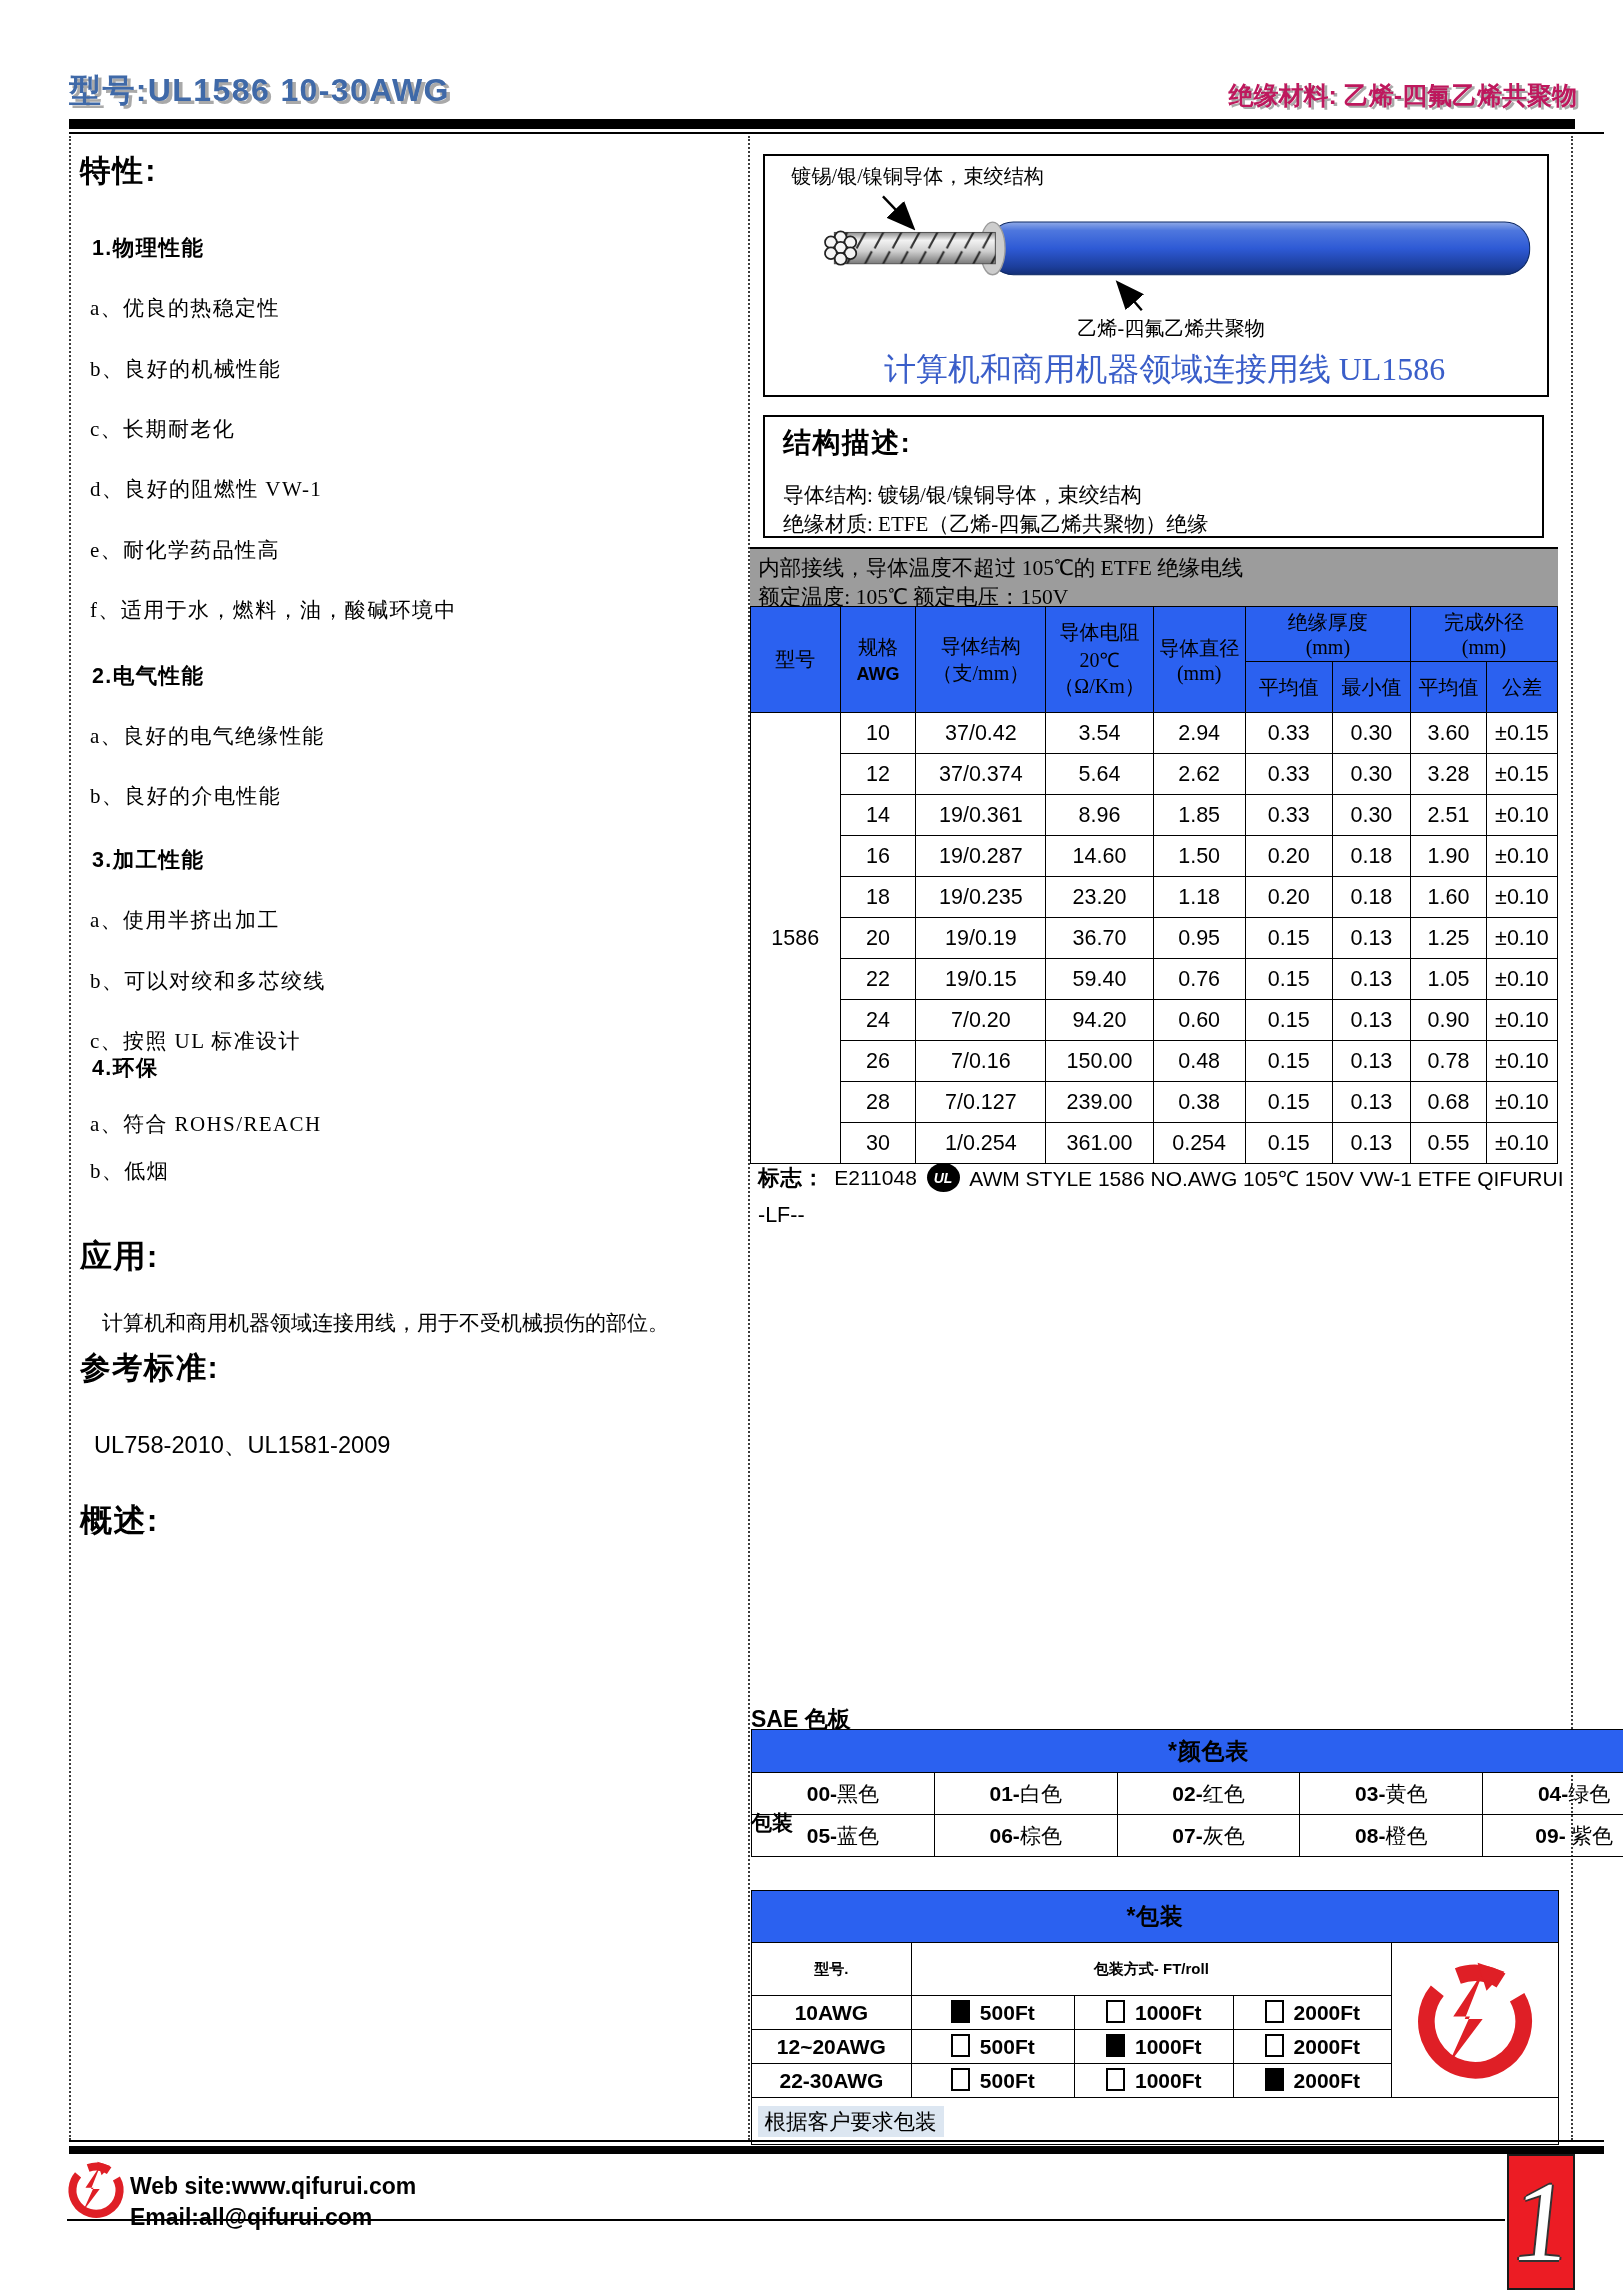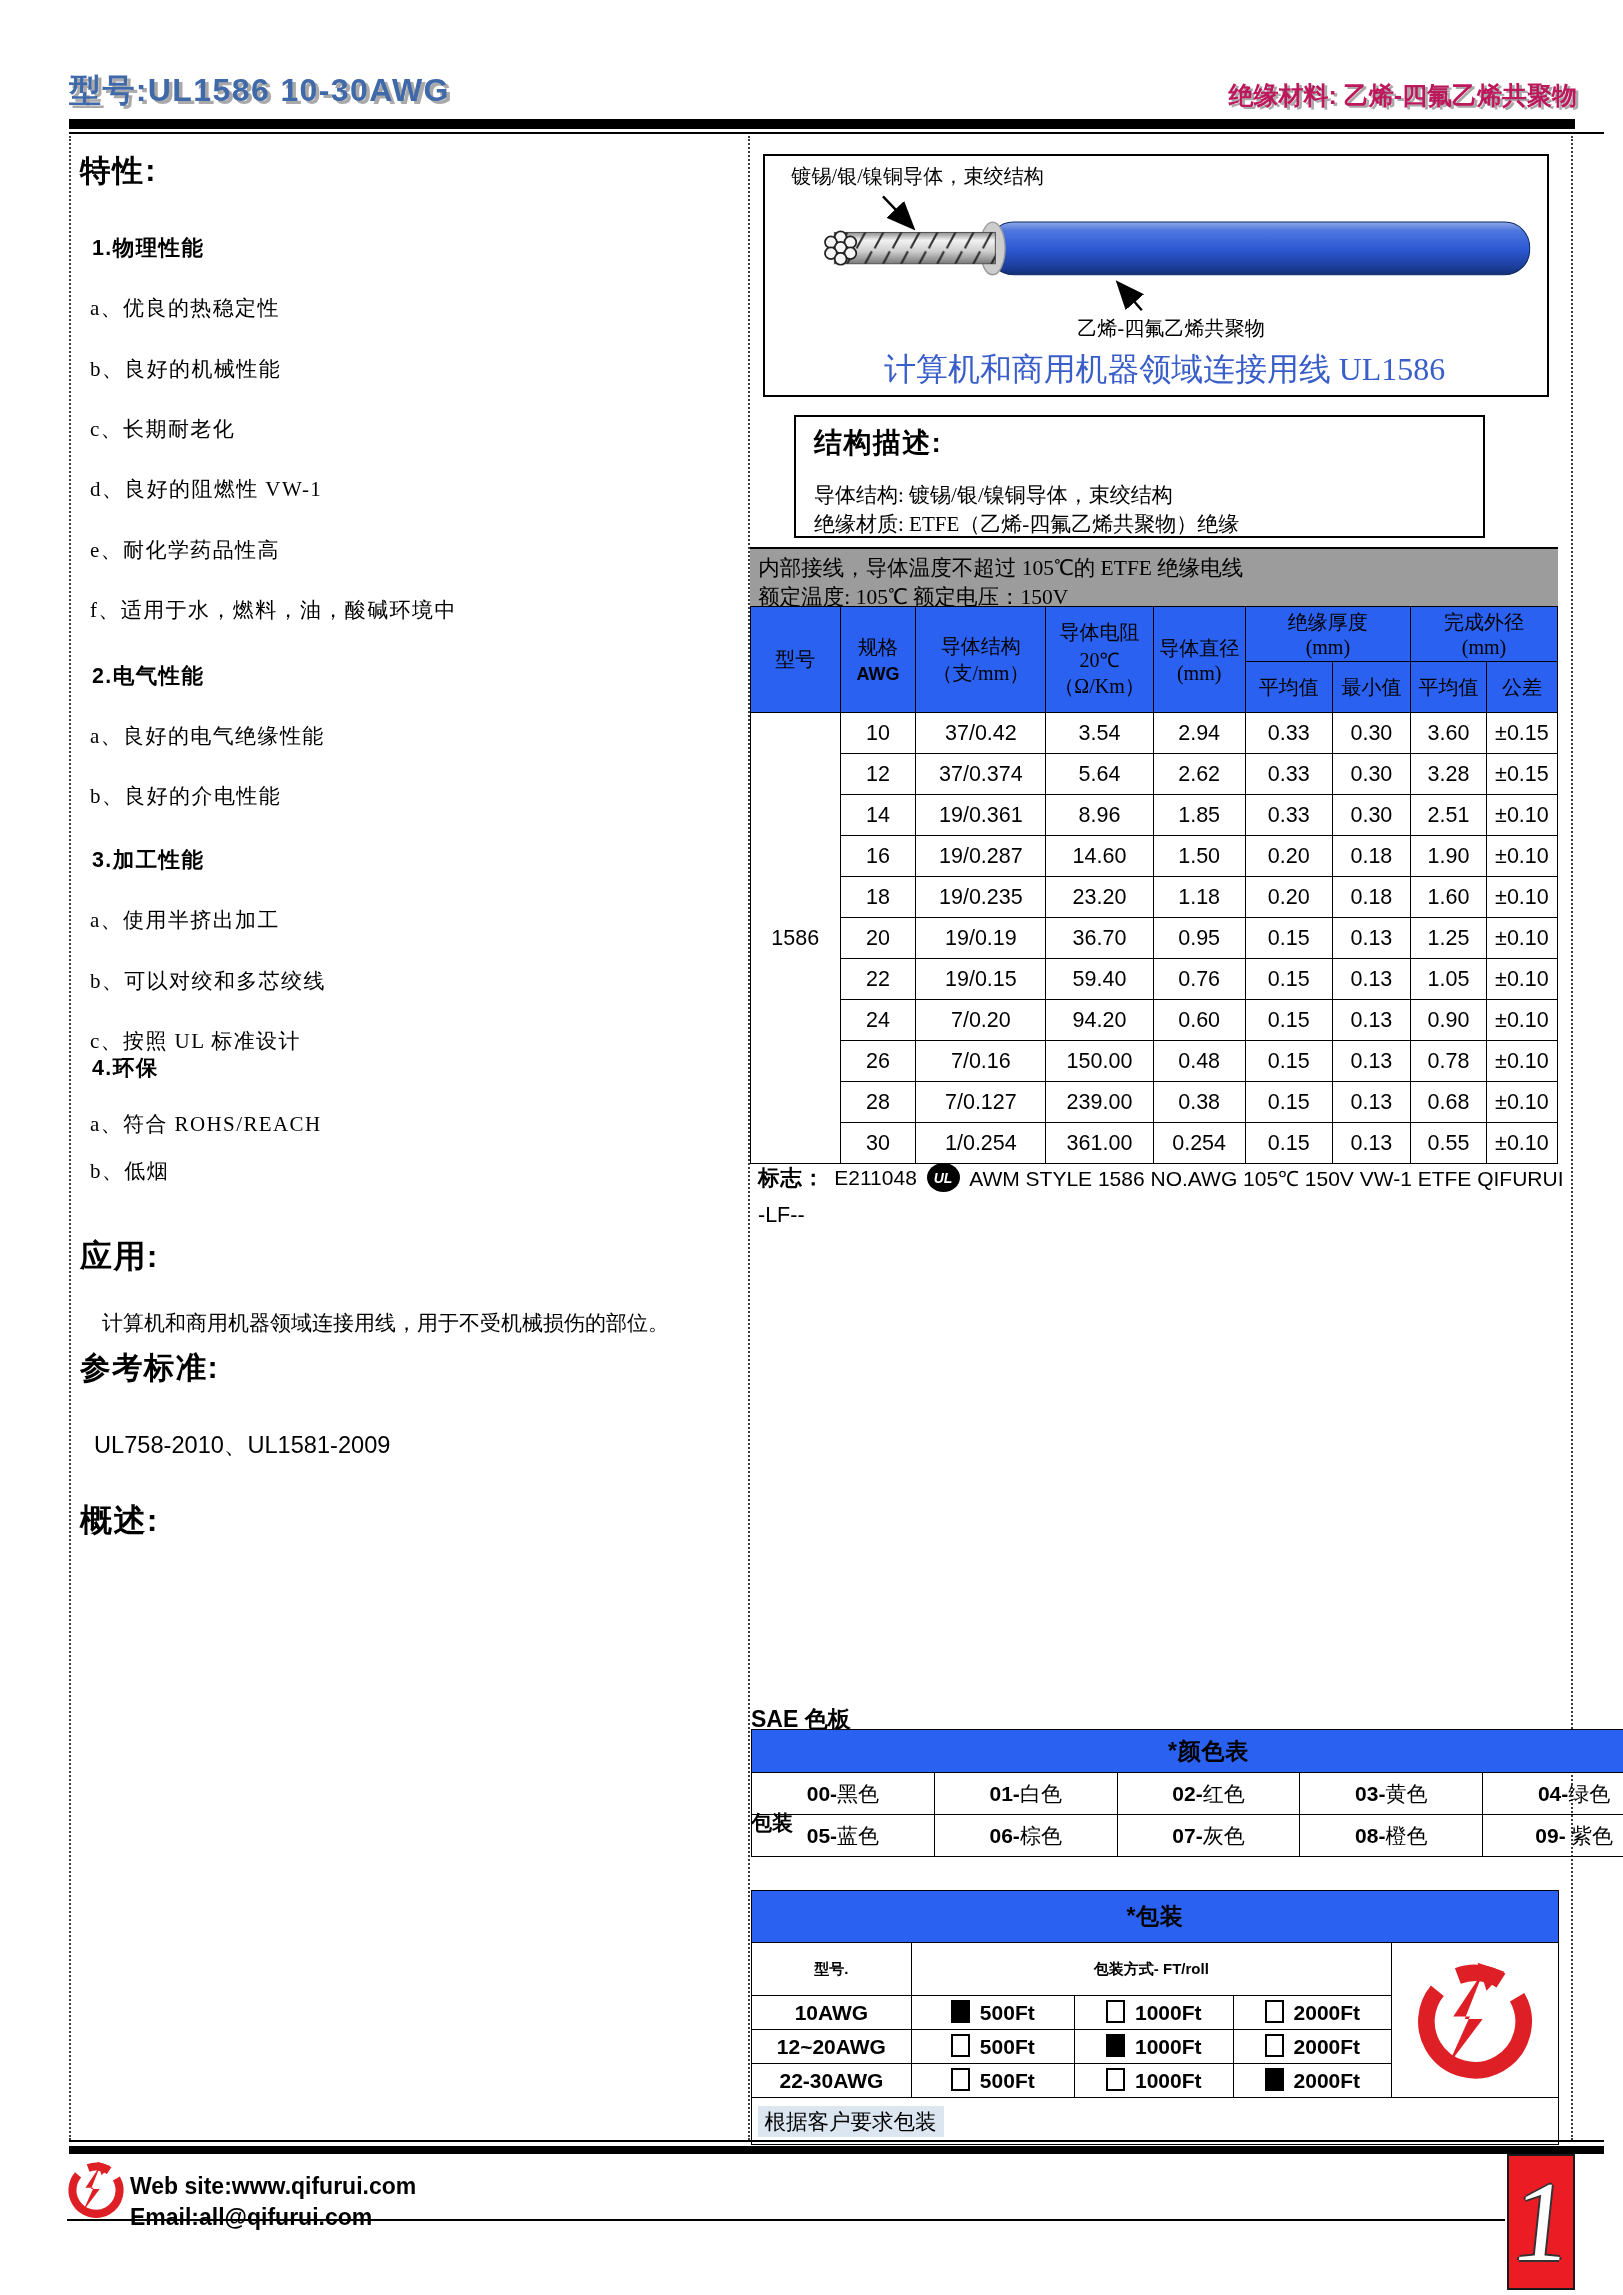--- a/index.html
+++ b/index.html
@@ -24,21 +24,21 @@
   .app-text{position:absolute;left:102px;top:1309px;font-size:21px;font-family:"Liberation Serif",serif;}
   .ref-title{position:absolute;left:80px;top:1348px;font-size:30.5px;font-weight:bold;letter-spacing:1.4px;}
   .ref-text{position:absolute;left:94px;top:1429px;font-size:23.6px;}
   .ov-title{position:absolute;left:80px;top:1499px;font-size:32px;font-weight:bold;letter-spacing:1.4px;}
 
   
   .wire-box{position:absolute;left:763px;top:154px;width:782px;height:239px;border:2.1px solid #000;}
   .wire-box svg{display:block;width:100%;height:100%;}
 
   
-  .struct-box{position:absolute;left:763px;top:415px;width:691px;height:123px;border:2.1px solid #000;box-sizing:border-box;margin-left:31px;}
+  .struct-box{position:absolute;left:763px;top:415px;width:781px;height:123px;border:2.1px solid #000;box-sizing:border-box;}
   .struct-title{position:absolute;left:18px;top:7px;font-size:28px;font-weight:bold;letter-spacing:1.4px;}
   .struct-line1{position:absolute;left:18px;top:64px;font-size:21px;font-family:"Liberation Serif",serif;}
   .struct-line2{position:absolute;left:18px;top:93px;font-size:21px;font-family:"Liberation Serif",serif;}
 
   
   .rating-banner{position:absolute;left:750px;top:547px;width:808px;height:60px;background:#9C9C9C;
                  border-top:2.1px solid #000;box-sizing:border-box;}
   .rating-line1{position:absolute;left:8.3px;top:3.5px;font-size:21.5px;font-family:"Liberation Serif",serif;}
   .rating-line2{position:absolute;left:8.3px;top:33px;font-size:21.5px;font-family:"Liberation Serif",serif;}
 

